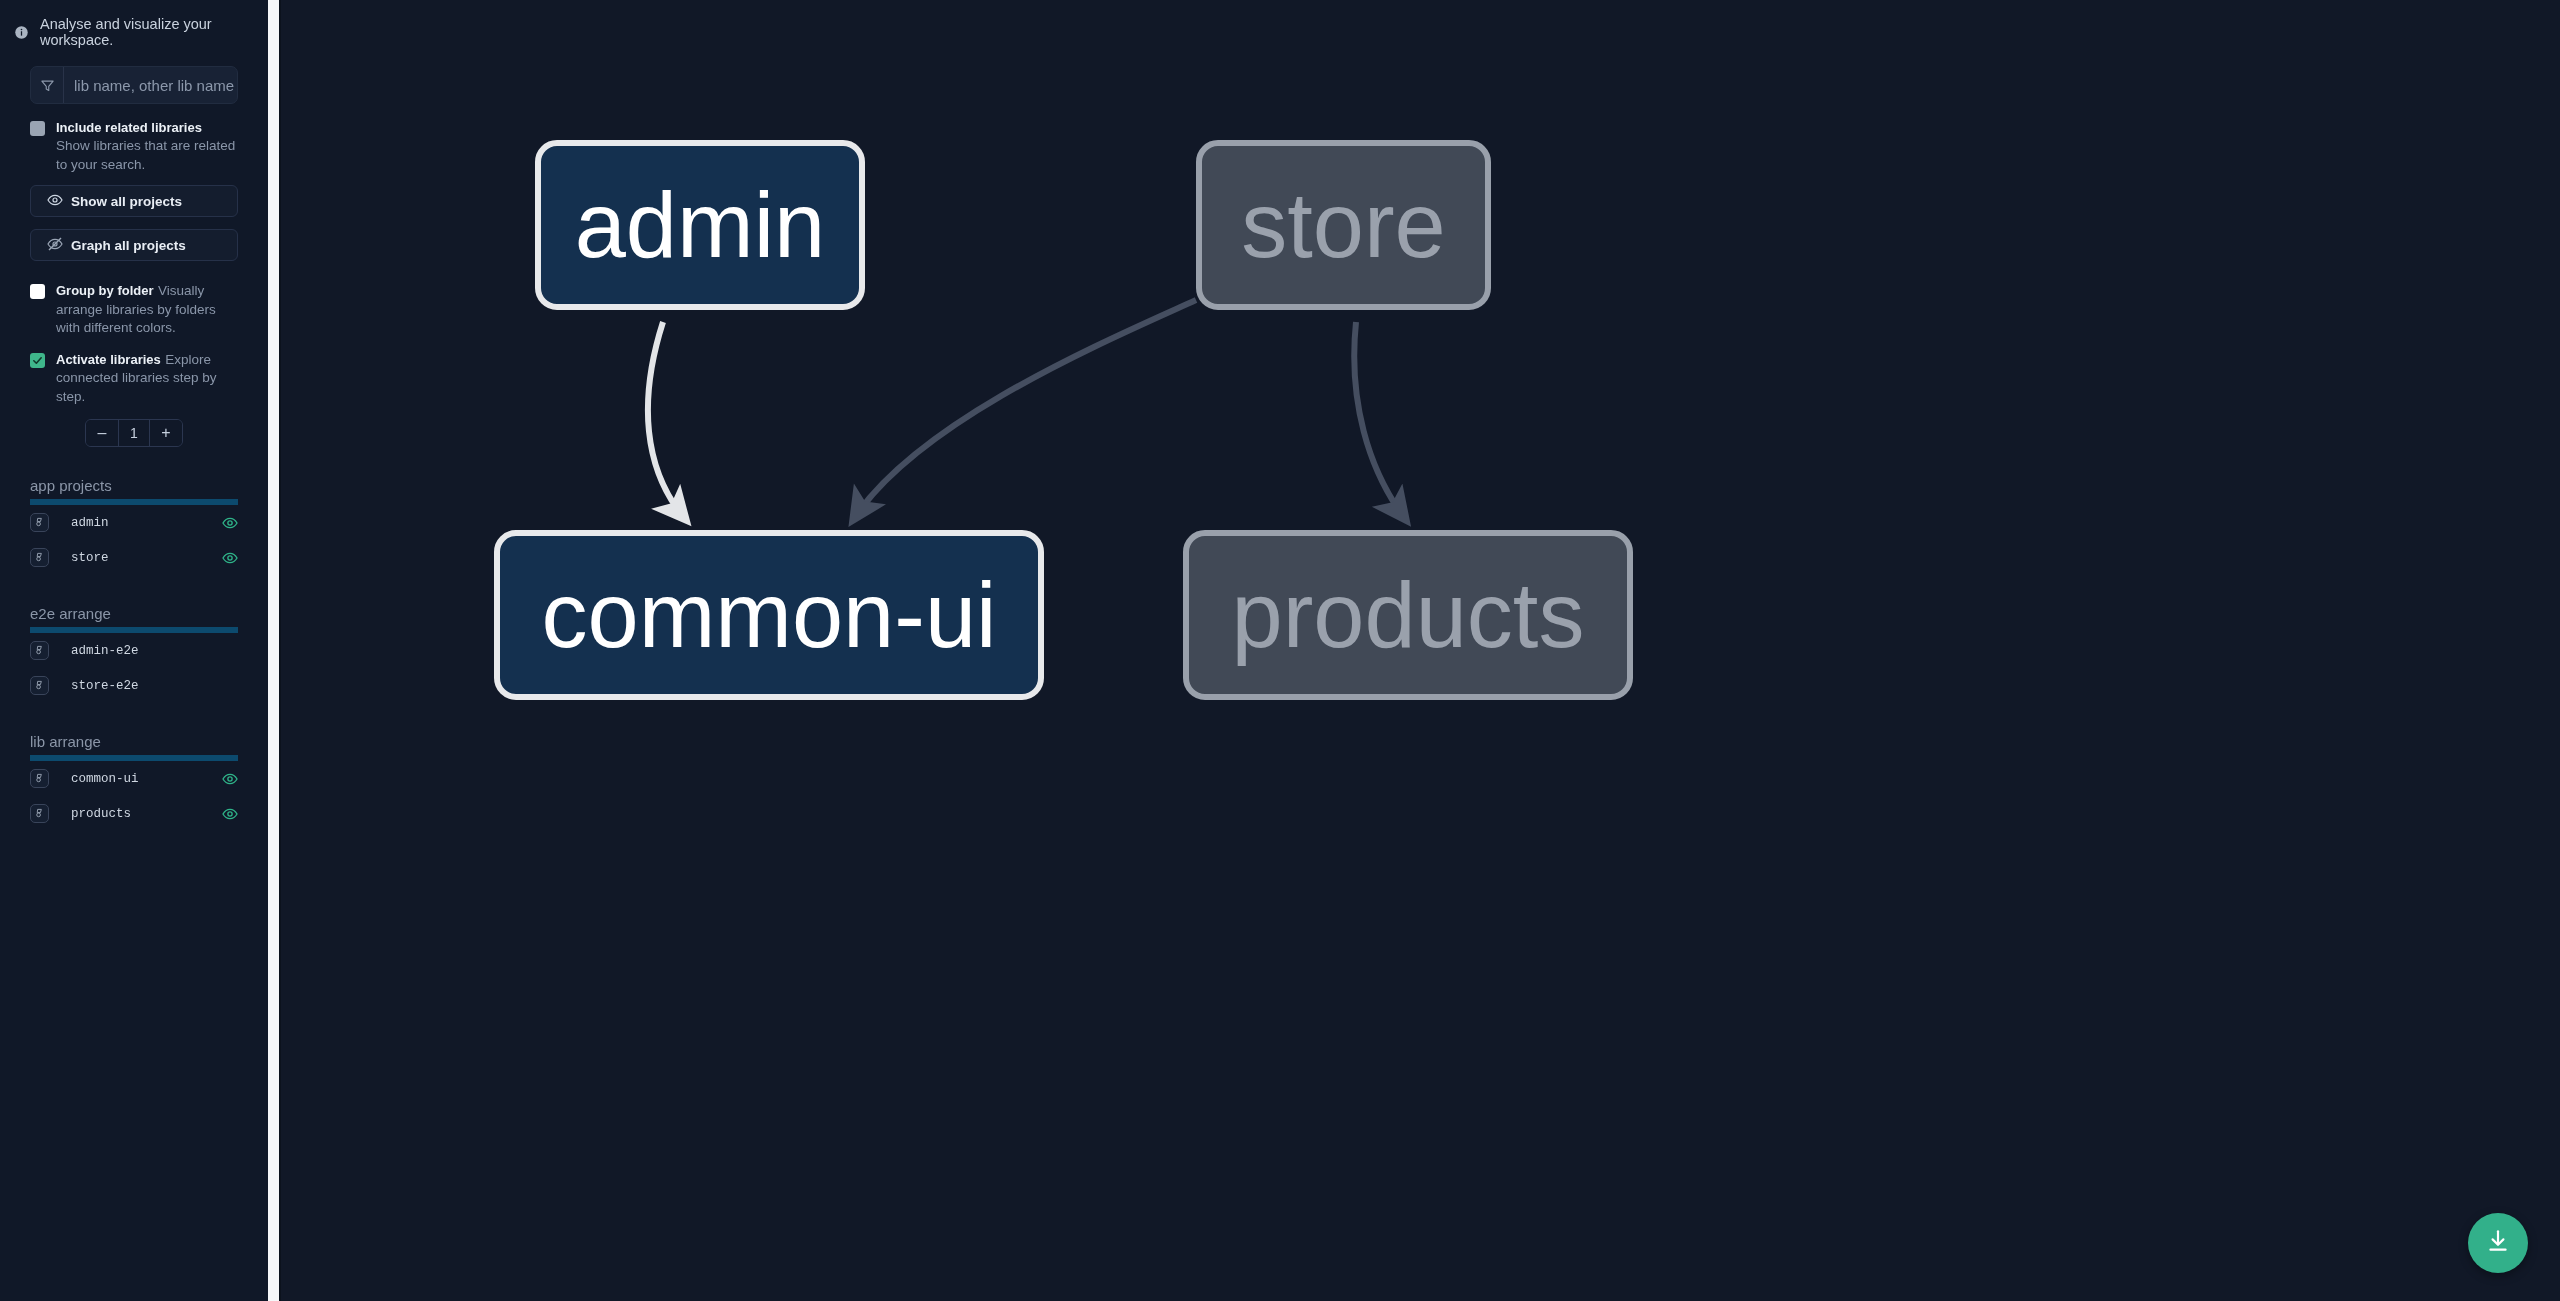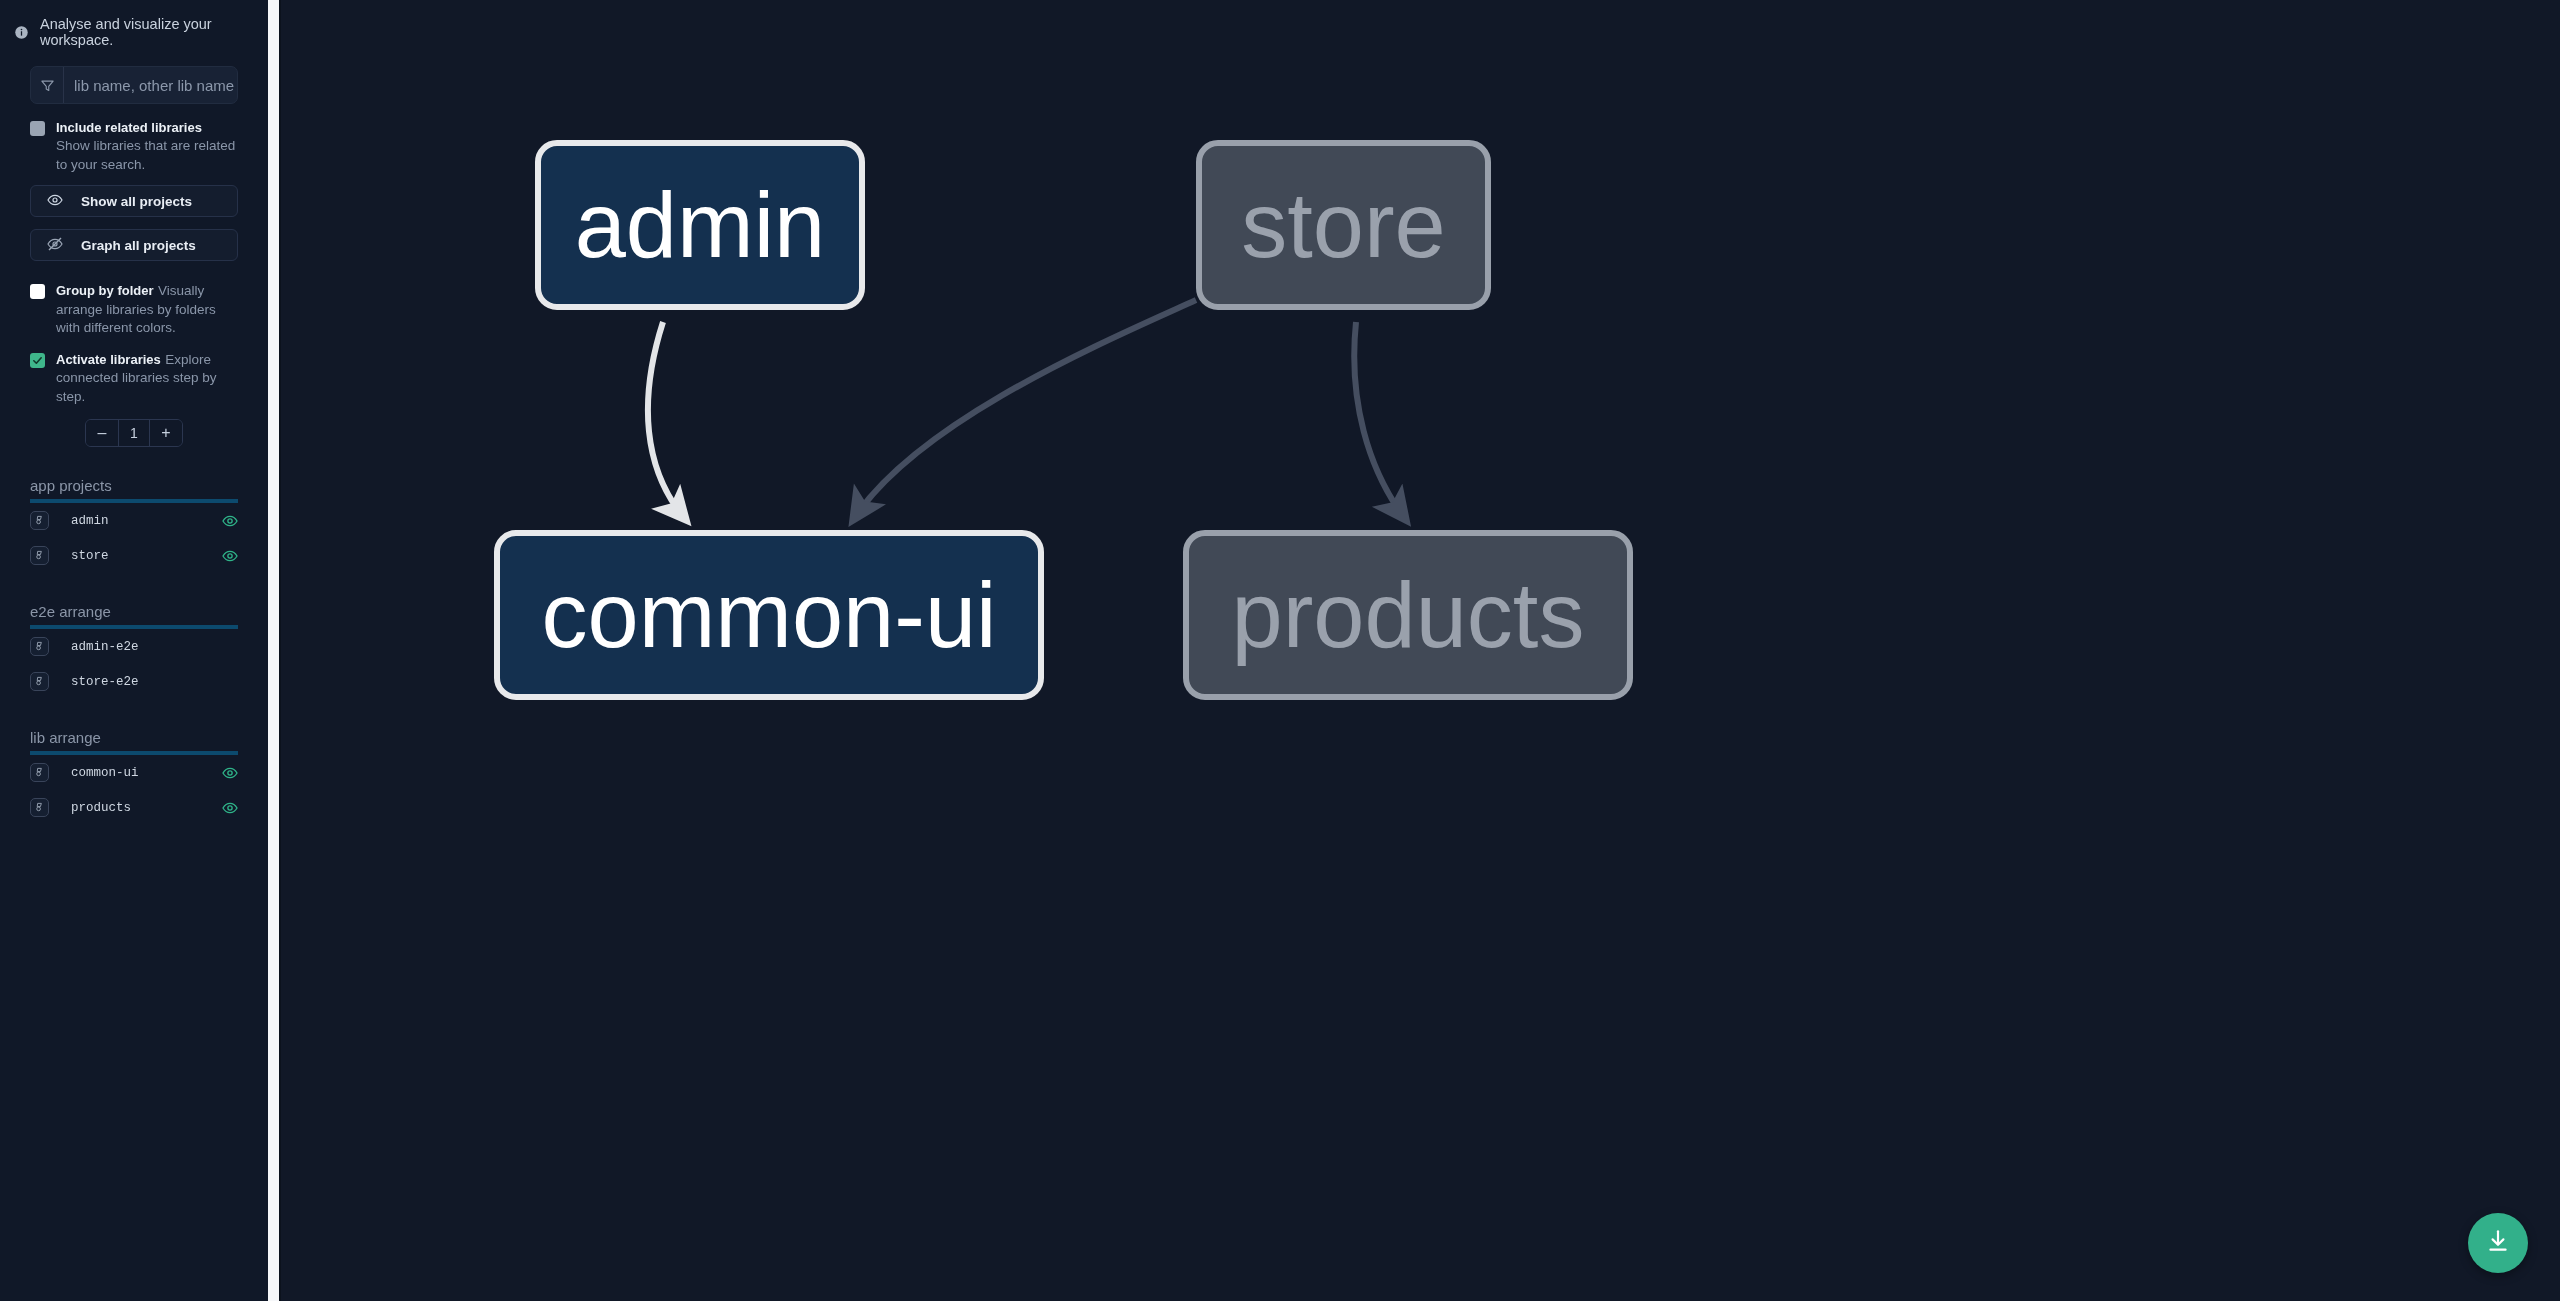--- a/index.html
+++ b/index.html
@@ -81,21 +81,21 @@
   .check-title { color: #ecf1f7; font-size: 13px; font-weight: bold; line-height: 16px; }
   .check-desc { color: #8a96a9; font-size: 13.5px; line-height: 16.5px; margin-top: 1px; }
 
   .btn {
     margin-top: 12px;
     height: 32px; width: 100%;
     background: #141d2e;
     border: 1px solid #263149;
     border-radius: 6px;
     display: flex; align-items: center;
-    padding-left: 16px; gap: 18px;
+    padding-left: 16px; gap: 8px;
     color: #e8edf4; font-size: 13.5px; font-weight: bold;
     cursor: pointer;
   }
   .btn svg { width: 16px; height: 16px; flex: 0 0 16px; }
 
   .stepper {
     margin: 14px auto 0 auto;
     width: 98px; height: 28px;
     display: flex;
     border: 1px solid #2b real; 
@@ -105,21 +105,21 @@
   }
   .step-btn {
     flex: 1 1 33%; display: flex; align-items: center; justify-content: center;
     color: #c6d0de; font-size: 16px; background: #101828; cursor: pointer;
   }
   .step-btn.mid { border-left: 1px solid #2b3650; border-right: 1px solid #2b3650; font-size: 14px; cursor: text; }
 
   .group-label {
     color: #8b96a8; font-size: 15px;
     margin-top: 30px; padding-bottom: 5px;
-    border-bottom: 4px solid #0c4a6e;
+    border-bottom: 6px solid #0c4a6e;
   }
   .proj-row {
     height: 35px; display: flex; align-items: center;
     cursor: pointer;
   }
   .proj-icon {
     width: 19px; height: 19px; flex: 0 0 19px;
     border: 1px solid #39445a; border-radius: 5px;
     background: #151f31;
     display: flex; align-items: center; justify-content: center;

